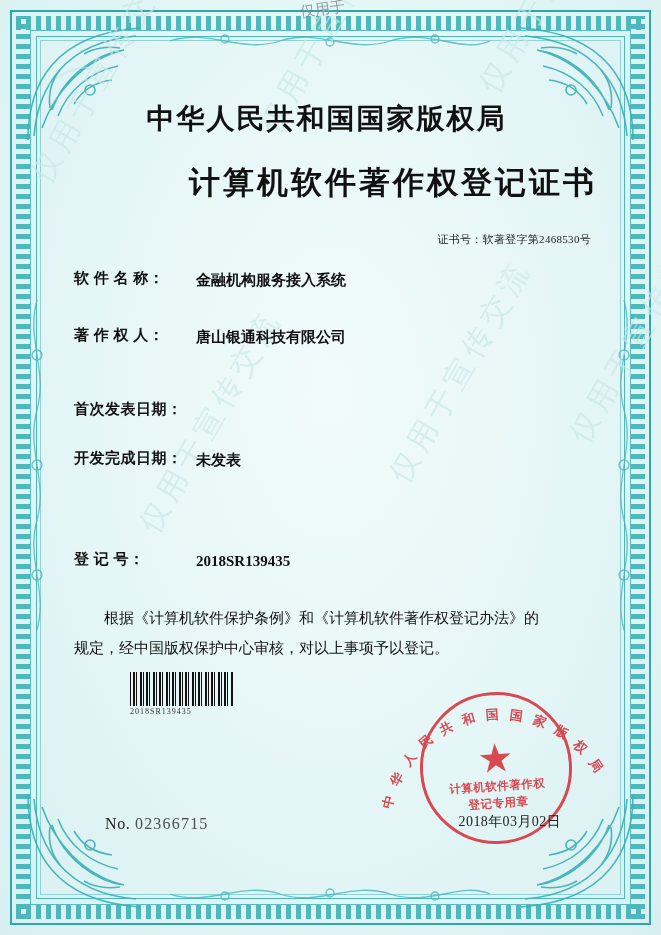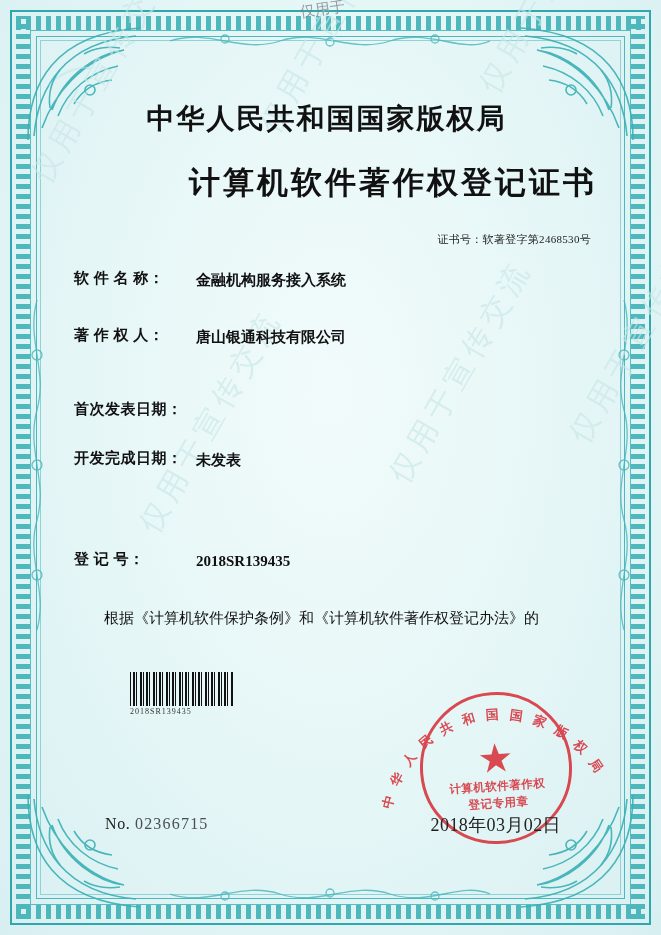--- a/index.html
+++ b/index.html
@@ -195,21 +195,21 @@
   .seal .sl1 { top:84px; }
   .seal .sl2 { top:101px; }
 
   .footer-no {
     position:absolute; left:105px; top:815px;
     font-size:16px; color:#222; letter-spacing:.6px;
   }
   .footer-no .num { color:#4a4f55; letter-spacing:1.2px; }
   .footer-date {
     position:absolute; right:100px; top:813px;
-    font-size:18px; color:#222; letter-spacing:.4px;
+    font-size:14px; color:#222; letter-spacing:.4px;
   }
 </style>
 </head>
 <body>
 
 <div class="cert">
 
   <div class="frame-outer"></div>
   <div class="frame-greek"></div>
   <div class="frame-inner"></div>
@@ -357,20 +357,21 @@
 
       <div class="row">
         <div class="lbl">登 记  号：</div>
         <div class="val">2018SR139435</div>
       </div>
 
     </div>
 
     <div class="para">
       <p class="indent">根据《计算机软件保护条例》和《计算机软件著作权登记办法》的</p>
+      <p>规定，经中国版权保护中心审核，对以上事项予以登记。</p>
     </div>
 
   </div>
 
   <div class="barcode"></div>
   <div class="barcode-num">2018SR139435</div>
 
   <div class="seal">
     <div class="arc">
       <span style="transform:rotate(-72deg) translate(-50%,-62px) rotate(0deg);">中</span>

